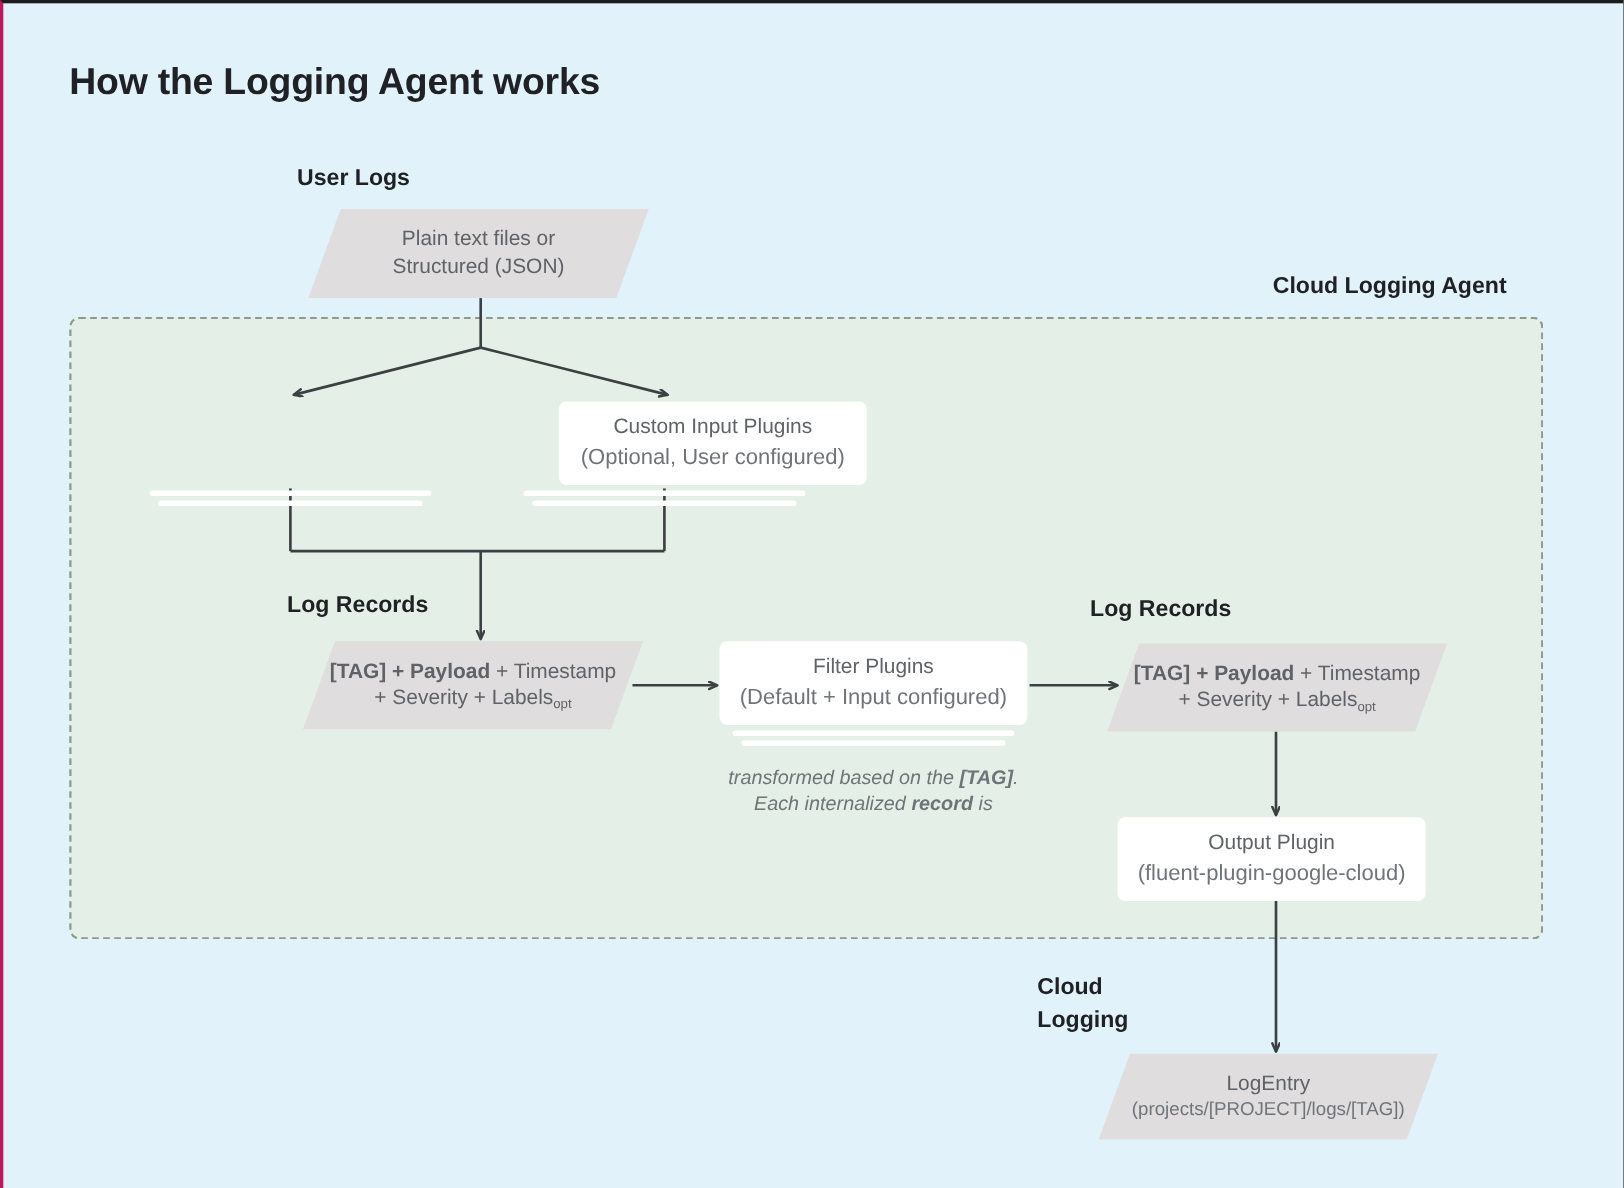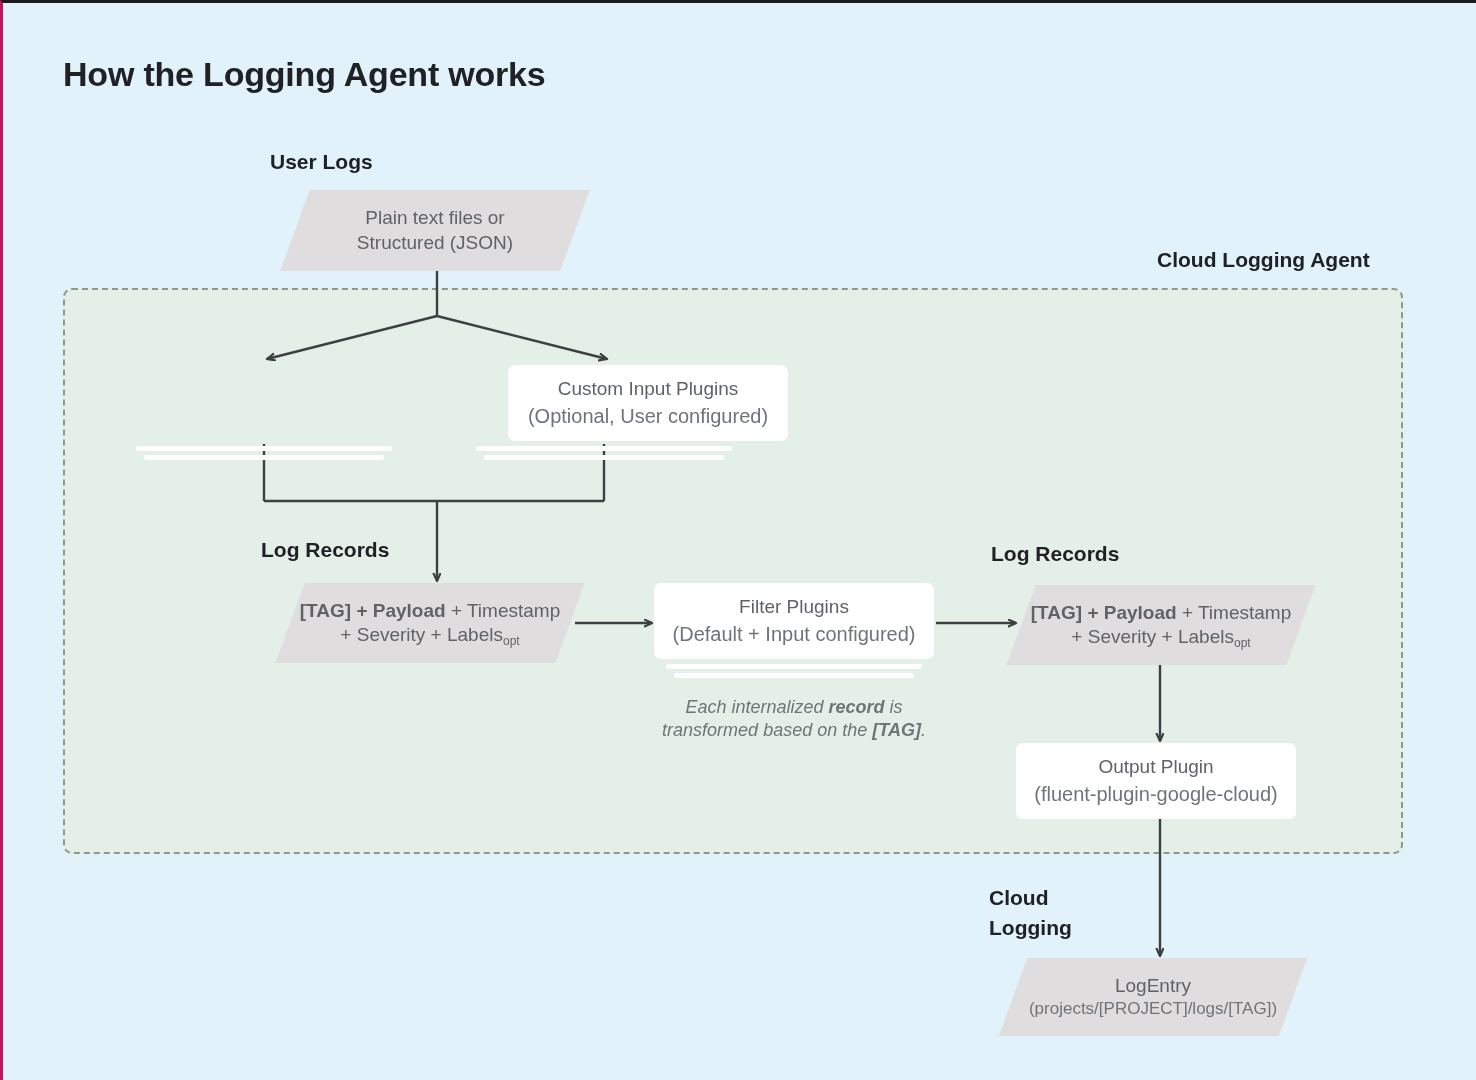--- a/index.html
+++ b/index.html
@@ -37,21 +37,21 @@
     font-size: 21px;
     font-weight: bold;
     color: #202124;
     white-space: nowrap;
     line-height: 1.45;
   }
   #label-user-logs  { left: 267px; top: 144px; }
   #label-agent      { left: 1134px; top: 242px; margin-left: 20px; }
   #label-logrec-left  { left: 258px; top: 532px; }
   #label-logrec-right { left: 988px; top: 536px; }
-  #label-cloud-logging{ left: 986px; top: 880px; }
+  #label-cloud-logging{ left: 940px; top: 880px; }
 
   
   #agent-container {
     position: absolute;
     left: 60px;
     top: 285px;
     width: 1340px;
     height: 566px;
     box-sizing: border-box;
     background: #e4f0e7;
@@ -234,22 +234,22 @@
   </div>
 
   <div class="stack-layer" id="stack-filter-1"></div>
   <div class="stack-layer" id="stack-filter-2"></div>
   <div class="card" id="card-filter">
     <div class="title">Filter Plugins</div>
     <div class="sub">(Default + Input configured)</div>
   </div>
 
   <div id="filter-caption">
+    <div><span>transformed based on the </span><b>[TAG]</b><span>.</span></div>
     <div><span>Each internalized </span><b>record</b><span> is</span></div>
-    <div><span>transformed based on the </span><b>[TAG]</b><span>.</span></div>
   </div>
 
   <div class="para" id="para-logrec-right">
     <div class="para-text">
       <div class="rec-line"><b>[TAG] + Payload</b><span> + Timestamp</span></div>
       <div class="rec-line"><span>+ Severity + Labels</span><sub>opt</sub></div>
     </div>
   </div>
 
   <div class="card" id="card-output">

